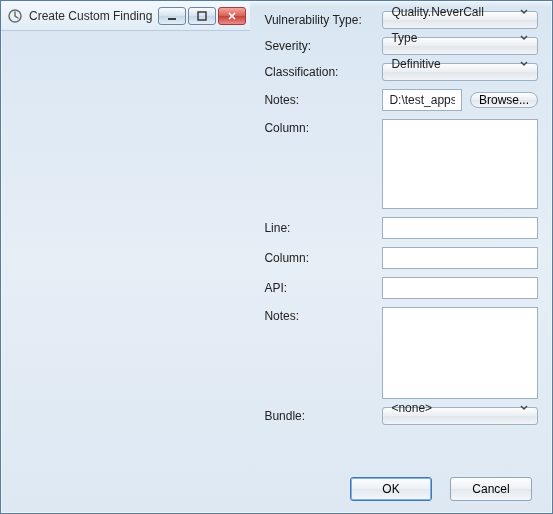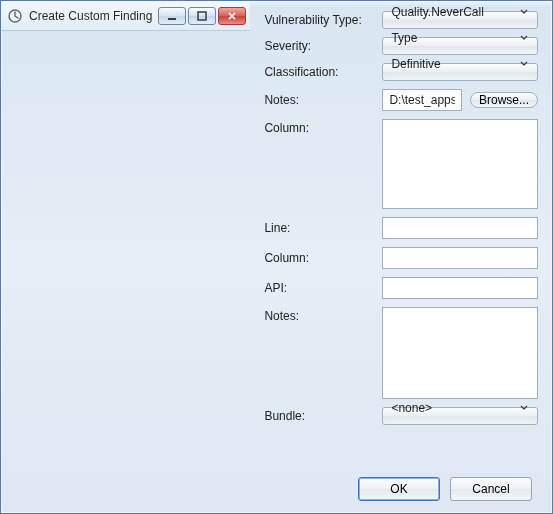--- a/index.html
+++ b/index.html
@@ -121,21 +121,21 @@
   .textarea-wrap.notes   { height: 92px; }
   textarea {
     border: none; resize: none; font: inherit;
     padding: 4px 6px; width: 100%; outline: none;
     overflow-y: scroll;
     background: #fff;
   }
 
   .footer {
     margin-top: 10px;
-    display: flex; justify-content: flex-end; gap: 10px;
+    display: flex; justify-content: flex-end; gap: 18px;
     padding-right: 6px;
   }
   .dlg-btn {
     width: 82px; height: 24px;
     border: 1px solid #8fa6bd;
     border-radius: 3px;
     background: linear-gradient(#fdfeff, #edf1f6 48%, #e3e9ef 52%, #f4f7fa);
     font: inherit;
     cursor: default;
   }

